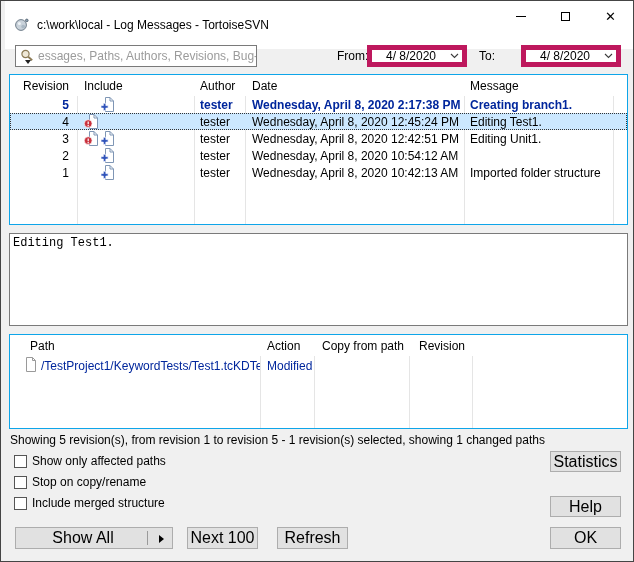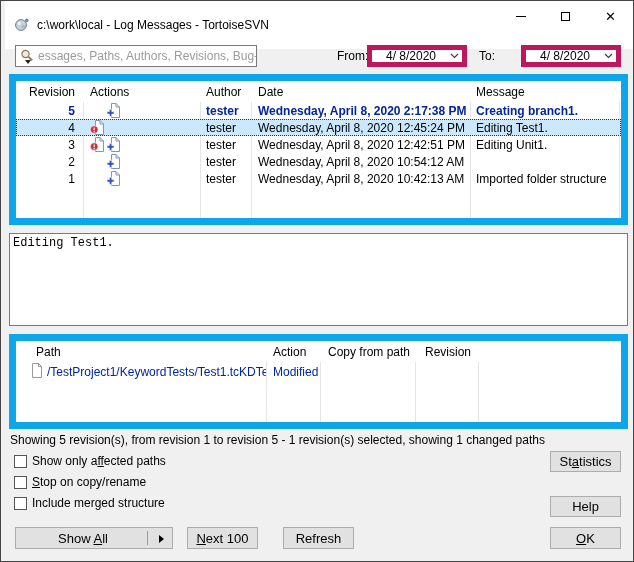--- a/index.html
+++ b/index.html
@@ -27,21 +27,21 @@
   .search-drop { position:absolute; left:9px; top:14px; width:0; height:0;
                  border-left:3px solid transparent; border-right:3px solid transparent; border-top:4px solid #222; }
   .search-placeholder { color:#9b9b9b; white-space:nowrap; overflow:hidden; }
   .flabel { position:absolute; top:48px; }
   .combo { position:absolute; top:44px; height:22px; background:#fff; border:5px solid #be185d;
            display:flex; align-items:center; }
   .combo .val { flex:1; text-align:center; padding-left:4px; }
   .combo .chev { width:16px; display:flex; justify-content:center; align-items:center; }
 
   
-  .panel { position:absolute; left:8px; width:619px; background:#fff; border:7px solid #0ea5e9; }
+  .panel { position:absolute; left:8px; width:619px; background:#fff; border:1px solid #0ea5e9; }
   .vline { position:absolute; top:0; bottom:0; width:1px; background:#e5e5e5; }
   .thead { position:relative; display:flex; height:21px; align-items:center; background:#fff; }
   .cell { overflow:hidden; white-space:nowrap; }
 
   
   #rev-table { top:73px; height:151px; }
   .c-rev  { width:67px;  text-align:right; padding-right:8px; }
   .c-act  { width:117px; padding-left:7px; display:flex; align-items:center; }
   .c-auth { width:51px;  padding-left:6px; }
   .c-date { width:219px; padding-left:7px; }
@@ -62,33 +62,33 @@
   .p-act  { width:54px;  padding-left:7px; }
   .p-copy { width:95px;  padding-left:8px; }
   .p-rev  { width:63px;  padding-left:10px; }
   .path-row { position:relative; display:flex; height:20px; align-items:center; color:#00269C; }
   .path-row .file-ico { margin:0 4px 0 -5px; flex:0 0 auto; }
 
   
   #status { position:absolute; left:9px; top:432px; }
   .chk { position:absolute; left:13px; display:flex; align-items:center; height:16px; }
   .chk .box { width:13px; height:13px; background:#fff; border:1px solid #555; margin-right:5px; flex:0 0 auto; }
-  .mn { text-decoration:underline; }
+  .mn { }
 
   
   .btn { position:absolute; background:#e1e1e1; border:1px solid #adadad;
-         display:flex; align-items:center; justify-content:center; font-size:13px; }
+         display:flex; align-items:center; justify-content:center; font-size:16px; }
   .btn-right { left:549px; width:71px; height:21px; }
   #btn-statistics { top:450px; }
   #btn-help { top:495px; }
   #btn-ok { top:526px; height:22px; }
   .btn-bottom { top:526px; height:22px; }
   #btn-showall { left:14px; width:158px; }
   #btn-next { left:186px; width:71px; }
-  #btn-refresh { left:282px; width:71px; }
+  #btn-refresh { left:276px; width:71px; }
   .split-sep { position:absolute; right:24px; top:3px; bottom:3px; width:1px; background:#9a9a9a; }
   .split-arrow { position:absolute; right:8px; top:7px; width:0; height:0;
                  border-top:4px solid transparent; border-bottom:4px solid transparent; border-left:5px solid #000; }
 </style>
 </head>
 <body>
 
 <div class="window">
 
   <div class="titlebar">
@@ -143,21 +143,21 @@
   </div>
 
   <div class="panel" id="rev-table">
     <div class="vline" style="left:67px;"></div>
     <div class="vline" style="left:184px;"></div>
     <div class="vline" style="left:235px;"></div>
     <div class="vline" style="left:454px;"></div>
     <div class="vline" style="left:603px;"></div>
     <div class="thead">
       <div class="cell c-rev">Revision</div>
-      <div class="cell c-act">Actions</div>
+      <div class="cell c-act">Include</div>
       <div class="cell c-auth">Author</div>
       <div class="cell c-date">Date</div>
       <div class="cell c-msg">Message</div>
     </div>
     <div id="rev-rows">
         <div class="rev-row bold-row">
           <div class="cell c-rev">5</div>
           <div class="cell c-act">
             <span class="act-slot"></span>
             <span class="act-slot">

